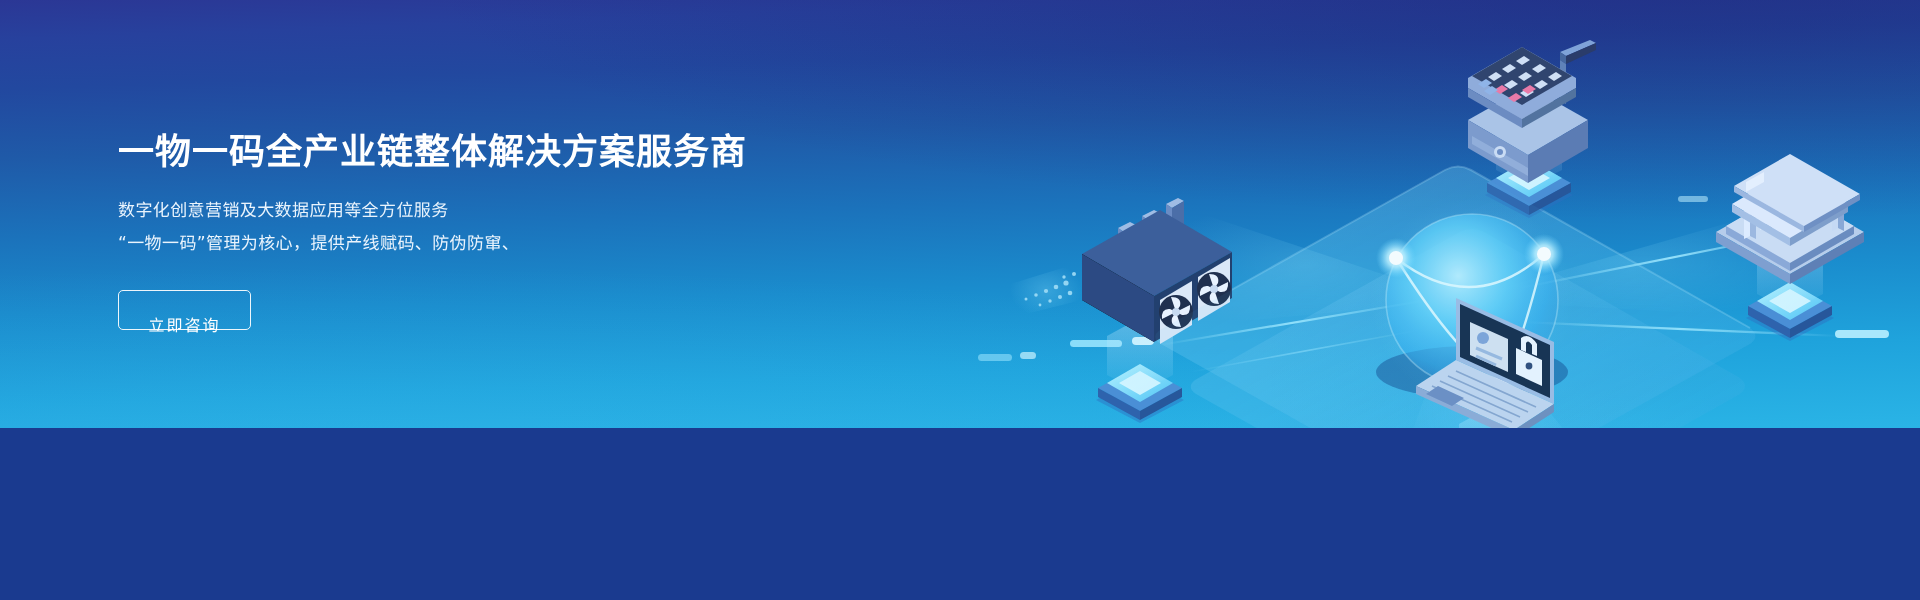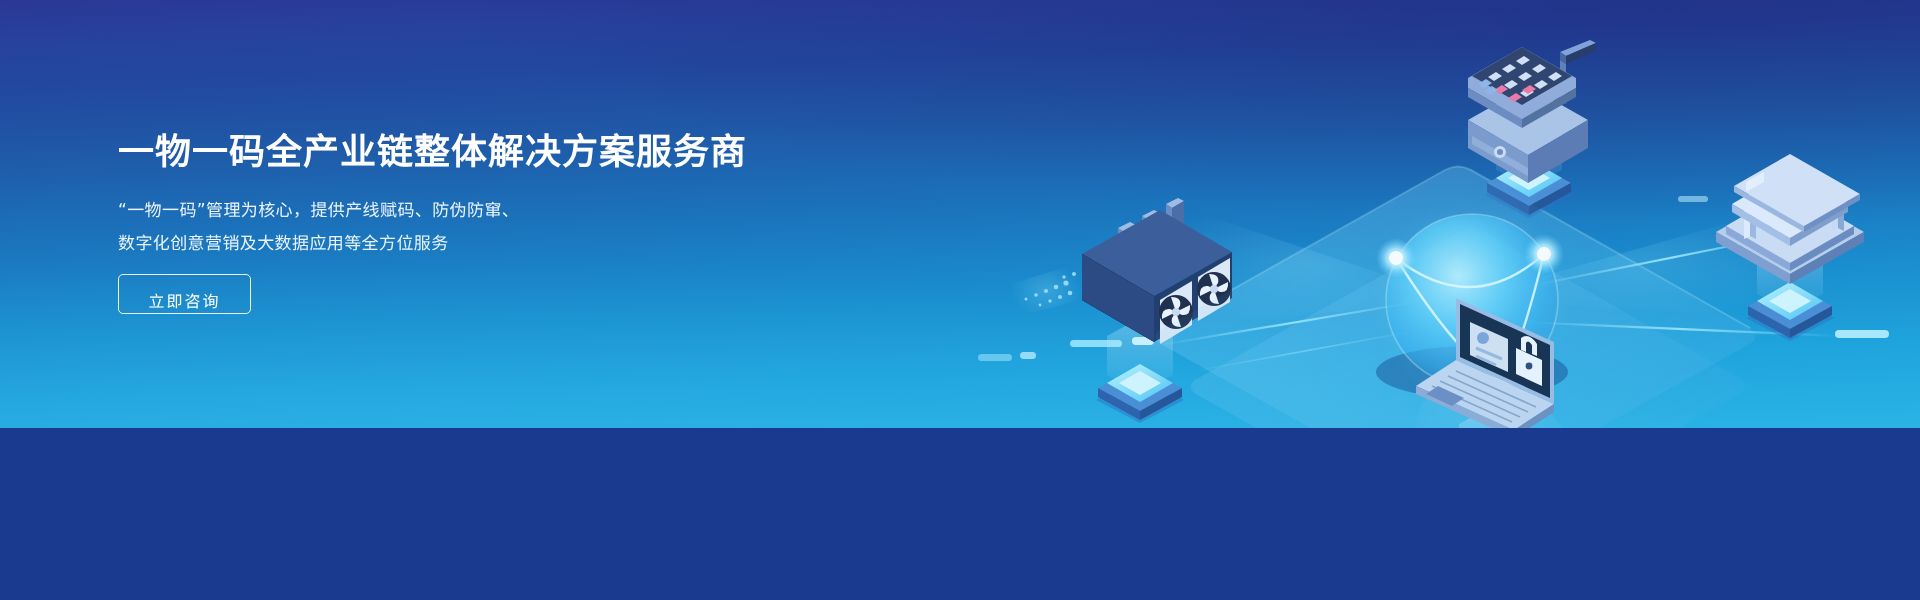--- a/index.html
+++ b/index.html
@@ -56,22 +56,22 @@
   }
   .subline {
     font-size: 17px;
     line-height: 33px;
     color: #eaf4fd;
     letter-spacing: 0.4px;
     white-space: nowrap;
   }
   .cta {
     display: inline-block;
-    margin-top: 14px;
-    padding: 8px;
+    margin-top: 30px;
+    padding: 16px;
     width: 133px;
     height: 40px;
     line-height: 38px;
     text-align: center;
     color: #ffffff;
     font-size: 16px;
     letter-spacing: 2px;
     border: 1px solid rgba(255,255,255,0.92);
     border-radius: 5px;
     background: transparent;
@@ -409,19 +409,19 @@
         <path d="M886 182 L904 172 L904 182 L886 192 Z" fill="#e6f1ff" opacity="0.85"></path>
       </g>
 
       <path d="M300 330 L585 170 Q598 163 611 170 L890 328 Q901 336 890 344 L606 502 Q594 509 582 502 L301 344 Q290 337 300 330 Z" fill="#58c0ef" opacity="0.07"></path>
     </svg>
   </div>
 
   <div class="copy">
     <h1 class="headline">一物一码全产业链整体解决方案服务商</h1>
     <div class="subcopy">
+      <div class="subline">数字化创意营销及大数据应用等全方位服务</div>
       <div class="subline">“一物一码”管理为核心，提供产线赋码、防伪防窜、</div>
-      <div class="subline">数字化创意营销及大数据应用等全方位服务</div>
     </div>
     <button class="cta">立即咨询</button>
   </div>
 
 </div>
 
 </body></html>

